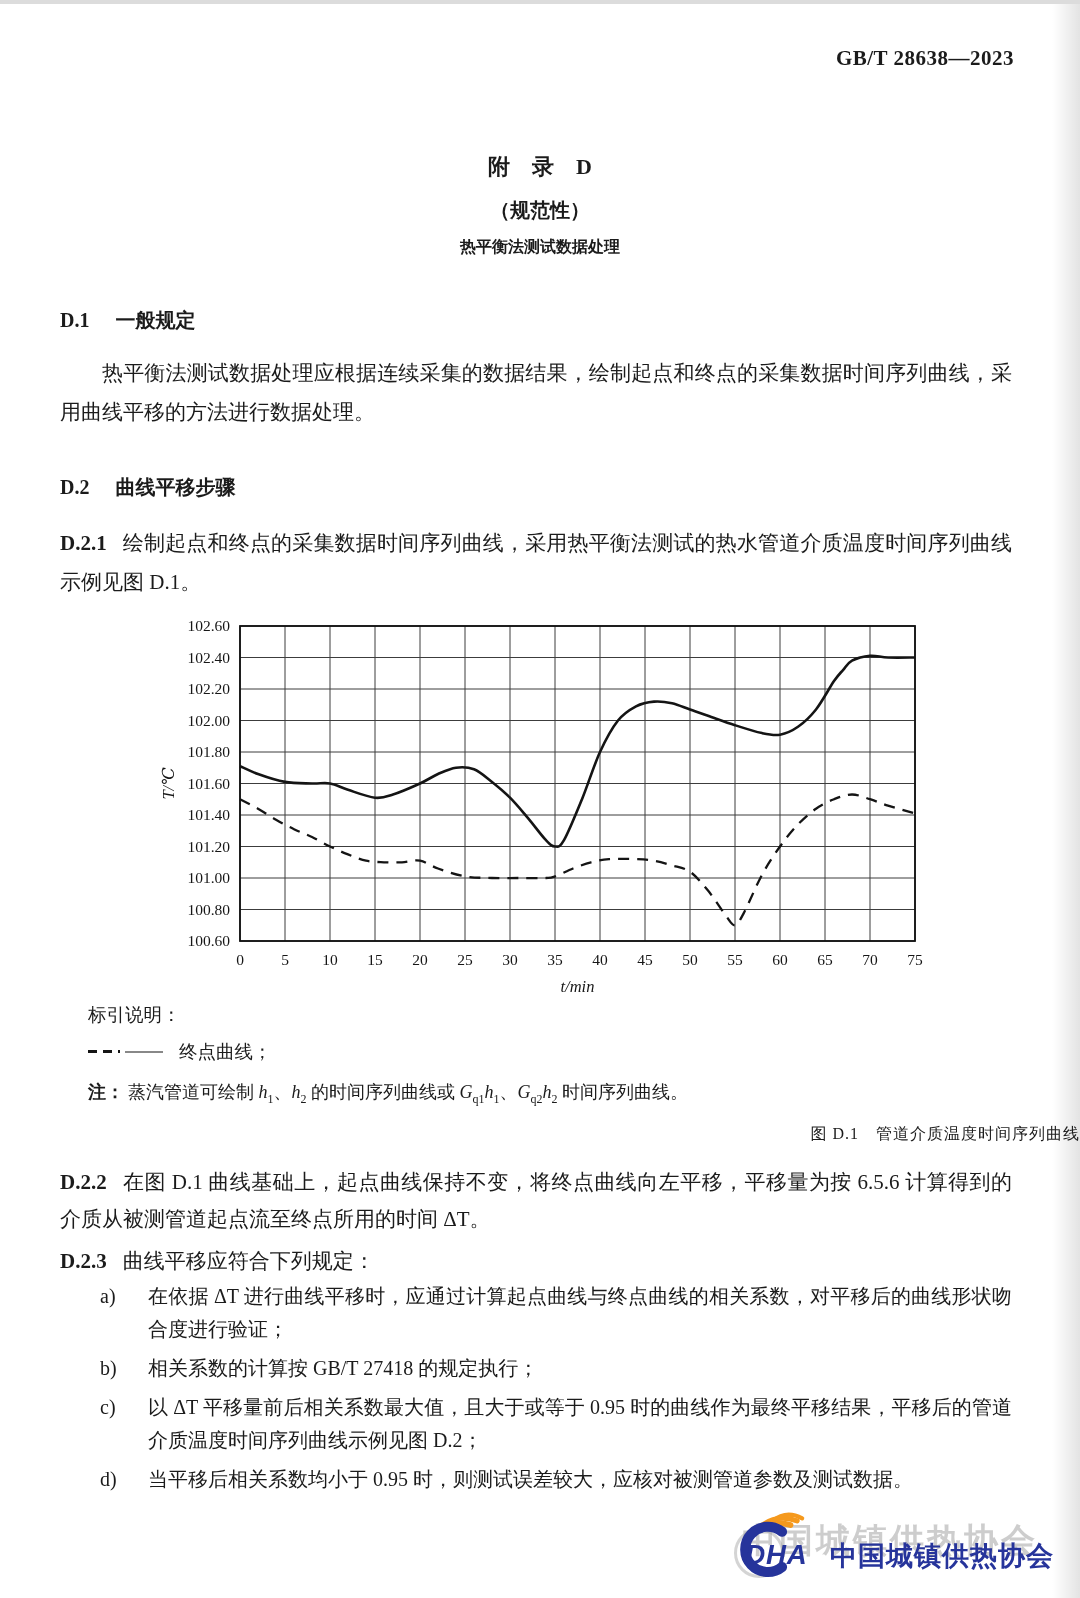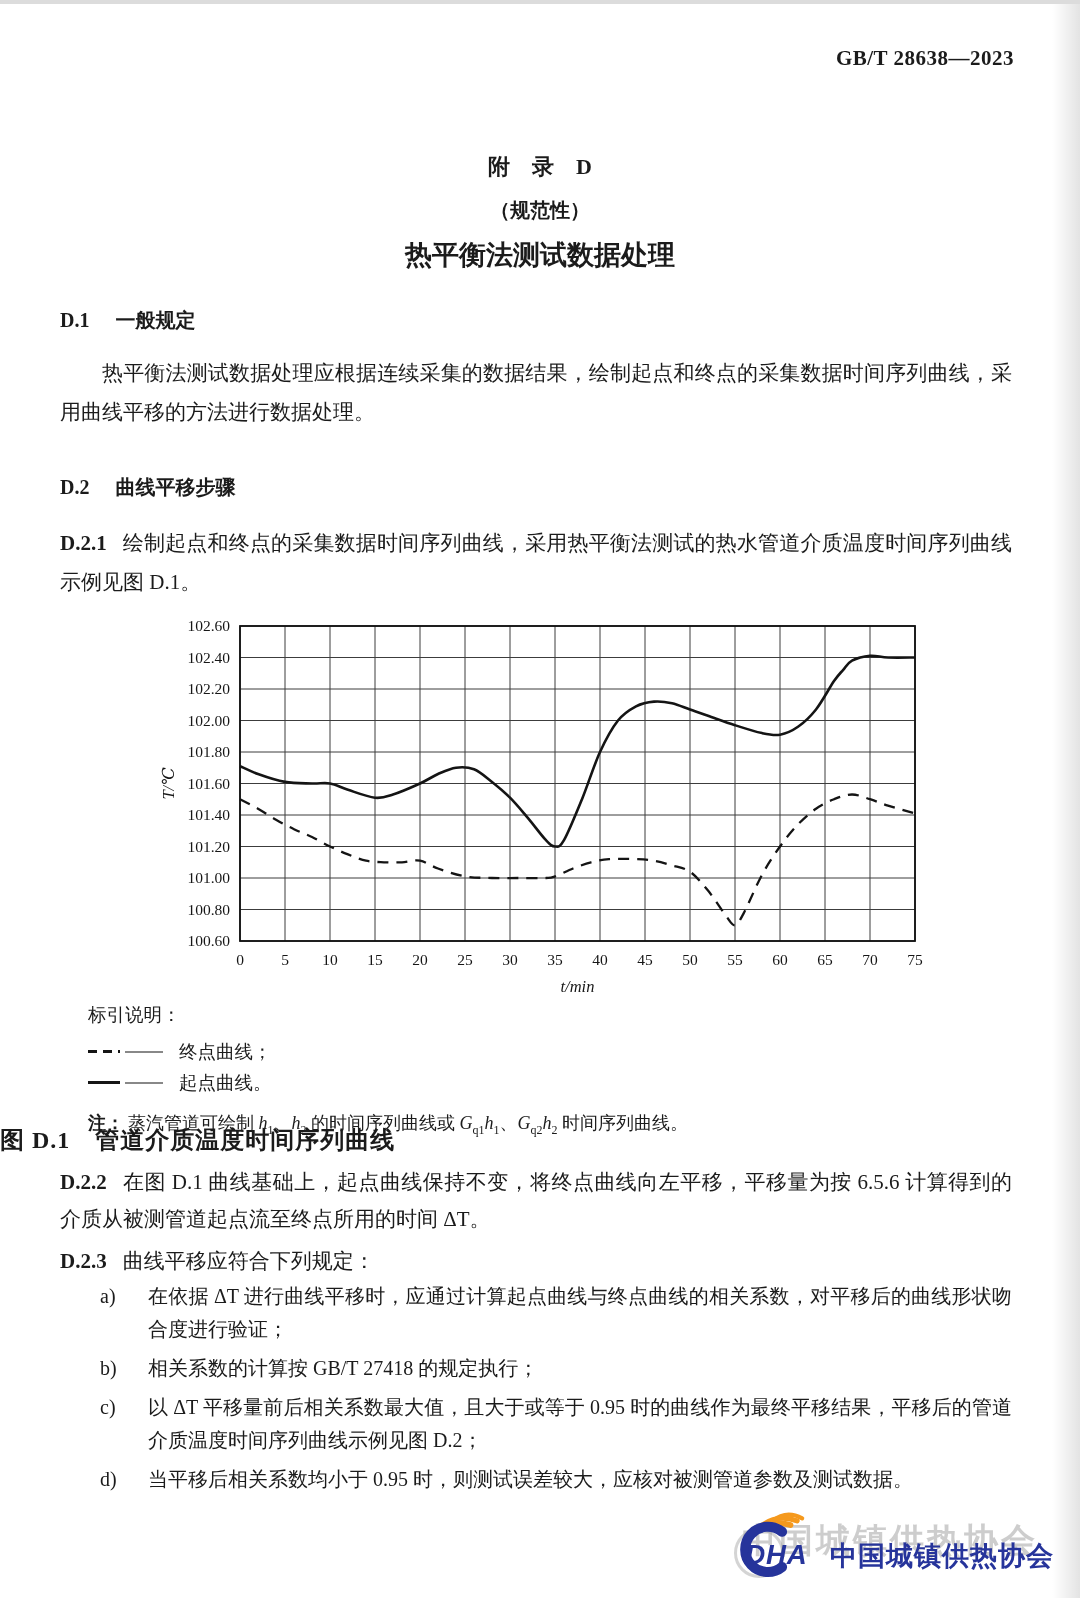--- a/index.html
+++ b/index.html
@@ -8,21 +8,21 @@
     background:#ffffff;overflow:hidden;color:#1b1b1b;
     font-family:"Liberation Serif","DejaVu Serif",serif;
   }
   .abs{position:absolute;}
   .edge-shade{right:0;top:0;width:28px;height:100%;
     background:linear-gradient(to right,rgba(0,0,0,0),rgba(0,0,0,0.11));pointer-events:none;}
   .header-code{top:42px;right:66px;font-size:21px;font-weight:bold;letter-spacing:.5px;}
   .title-block{top:148px;left:0;width:100%;text-align:center;}
   .t1{font-size:22px;font-weight:bold;}
   .t2{font-size:20px;font-weight:bold;margin-top:15px;}
-  .t3{font-size:27px;font-weight:bold;margin-top:13px;}
+  .t3{font-size:16px;font-weight:bold;margin-top:13px;}
   .sec-h{left:60px;font-size:20px;font-weight:bold;}
   .sec-h .h-num{margin-right:26px;}
   .para{left:60px;width:952px;font-size:21px;line-height:39px;text-align:justify;}
   .indent{text-indent:2em;}
   .p-num{font-weight:bold;margin-right:16px;}
   .chart-wrap{left:148px;top:602px;width:790px;height:392px;}
   .tick{font:15.5px "Liberation Serif","DejaVu Serif",serif;fill:#161616;}
   .axis-label{font:italic 16.5px "Liberation Serif","DejaVu Serif",serif;fill:#161616;}
   .legend-block{left:88px;top:998px;font-size:18.5px;width:920px;}
   .legend-title{margin-bottom:9px;}
@@ -30,21 +30,21 @@
   .mk{display:inline-block;}
   .mk-bold-dash{width:32px;height:3px;
     background:repeating-linear-gradient(90deg,#151515 0 9px,rgba(0,0,0,0) 9px 15px);}
   .mk-bold-solid{width:32px;height:3px;background:#151515;}
   .mk-thin{width:38px;height:2px;background:#3a3a3a;margin-left:5px;transform:scaleY(.6);}
   .legend-label{margin-left:16px;}
   .note{margin-top:10px;font-size:18px;line-height:30px;}
   .note-label{font-weight:bold;margin-right:4px;}
   .note .var{font-style:italic;}
   .note sub{font-size:12px;}
-  .caption{top:1120px;left:0;width:100%;text-align:left;font-size:24px;font-weight:bold;letter-spacing:1px;}
+  .caption{top:1120px;left:0;width:100%;text-align:right;font-size:16px;font-weight:normal;letter-spacing:1px;}
   .list{left:60px;top:1276px;width:952px;font-size:20px;}
   .li{position:relative;padding-left:88px;line-height:33px;text-align:justify;margin-bottom:6px;}
   .li-label{position:absolute;left:40px;}
   .watermark{right:42px;top:1514px;font-size:34px;font-weight:700;letter-spacing:3px;white-space:nowrap;
     color:rgba(150,150,150,0.48);z-index:1;font-family:"Liberation Sans","DejaVu Sans",sans-serif;}
   .ghost-circle{right:296px;top:1524px;width:44px;height:44px;border-radius:50%;
     border:3px solid rgba(160,160,160,0.45);z-index:1;}
   .logo-row{position:absolute;right:26px;top:1500px;display:flex;align-items:flex-end;z-index:3;}
   .logo-name{font-size:27px;font-weight:bold;color:var(--brand-blue);letter-spacing:1px;
     font-family:"Liberation Sans","DejaVu Sans",sans-serif;margin-left:6px;margin-bottom:4px;}
@@ -142,25 +142,20 @@
       </svg>
   </div>
 
   <div class="abs legend-block">
     <div class="legend-title">标引说明：</div>
     <div class="legend-row">
       <span class="mk mk-bold-dash"></span>
       <span class="mk mk-thin"></span>
       <span class="legend-label">终点曲线；</span>
     </div>
-    <div class="legend-row">
-      <span class="mk mk-bold-solid"></span>
-      <span class="mk mk-thin"></span>
-      <span class="legend-label">起点曲线。</span>
-    </div>
     <div class="note">
       <span class="note-label">注：</span><span>蒸汽管道可绘制 </span><span class="var">h</span><sub>1</sub><span>、</span><span class="var">h</span><sub>2</sub><span> 的时间序列曲线或 </span><span class="var">G</span><sub>q1</sub><span class="var">h</span><sub>1</sub><span>、</span><span class="var">G</span><sub>q2</sub><span class="var">h</span><sub>2</sub><span> 时间序列曲线。</span>
     </div>
   </div>
 
   <div class="abs caption">图 D.1　管道介质温度时间序列曲线</div>
 
   <p class="abs para" style="top:1160px;margin:0;line-height:37px;">
     <span class="p-num">D.2.2</span><span>在图 D.1 曲线基础上，起点曲线保持不变，将终点曲线向左平移，平移量为按 6.5.6 计算得到的介质从被测管道起点流至终点所用的时间 ΔT。</span>
   </p>

